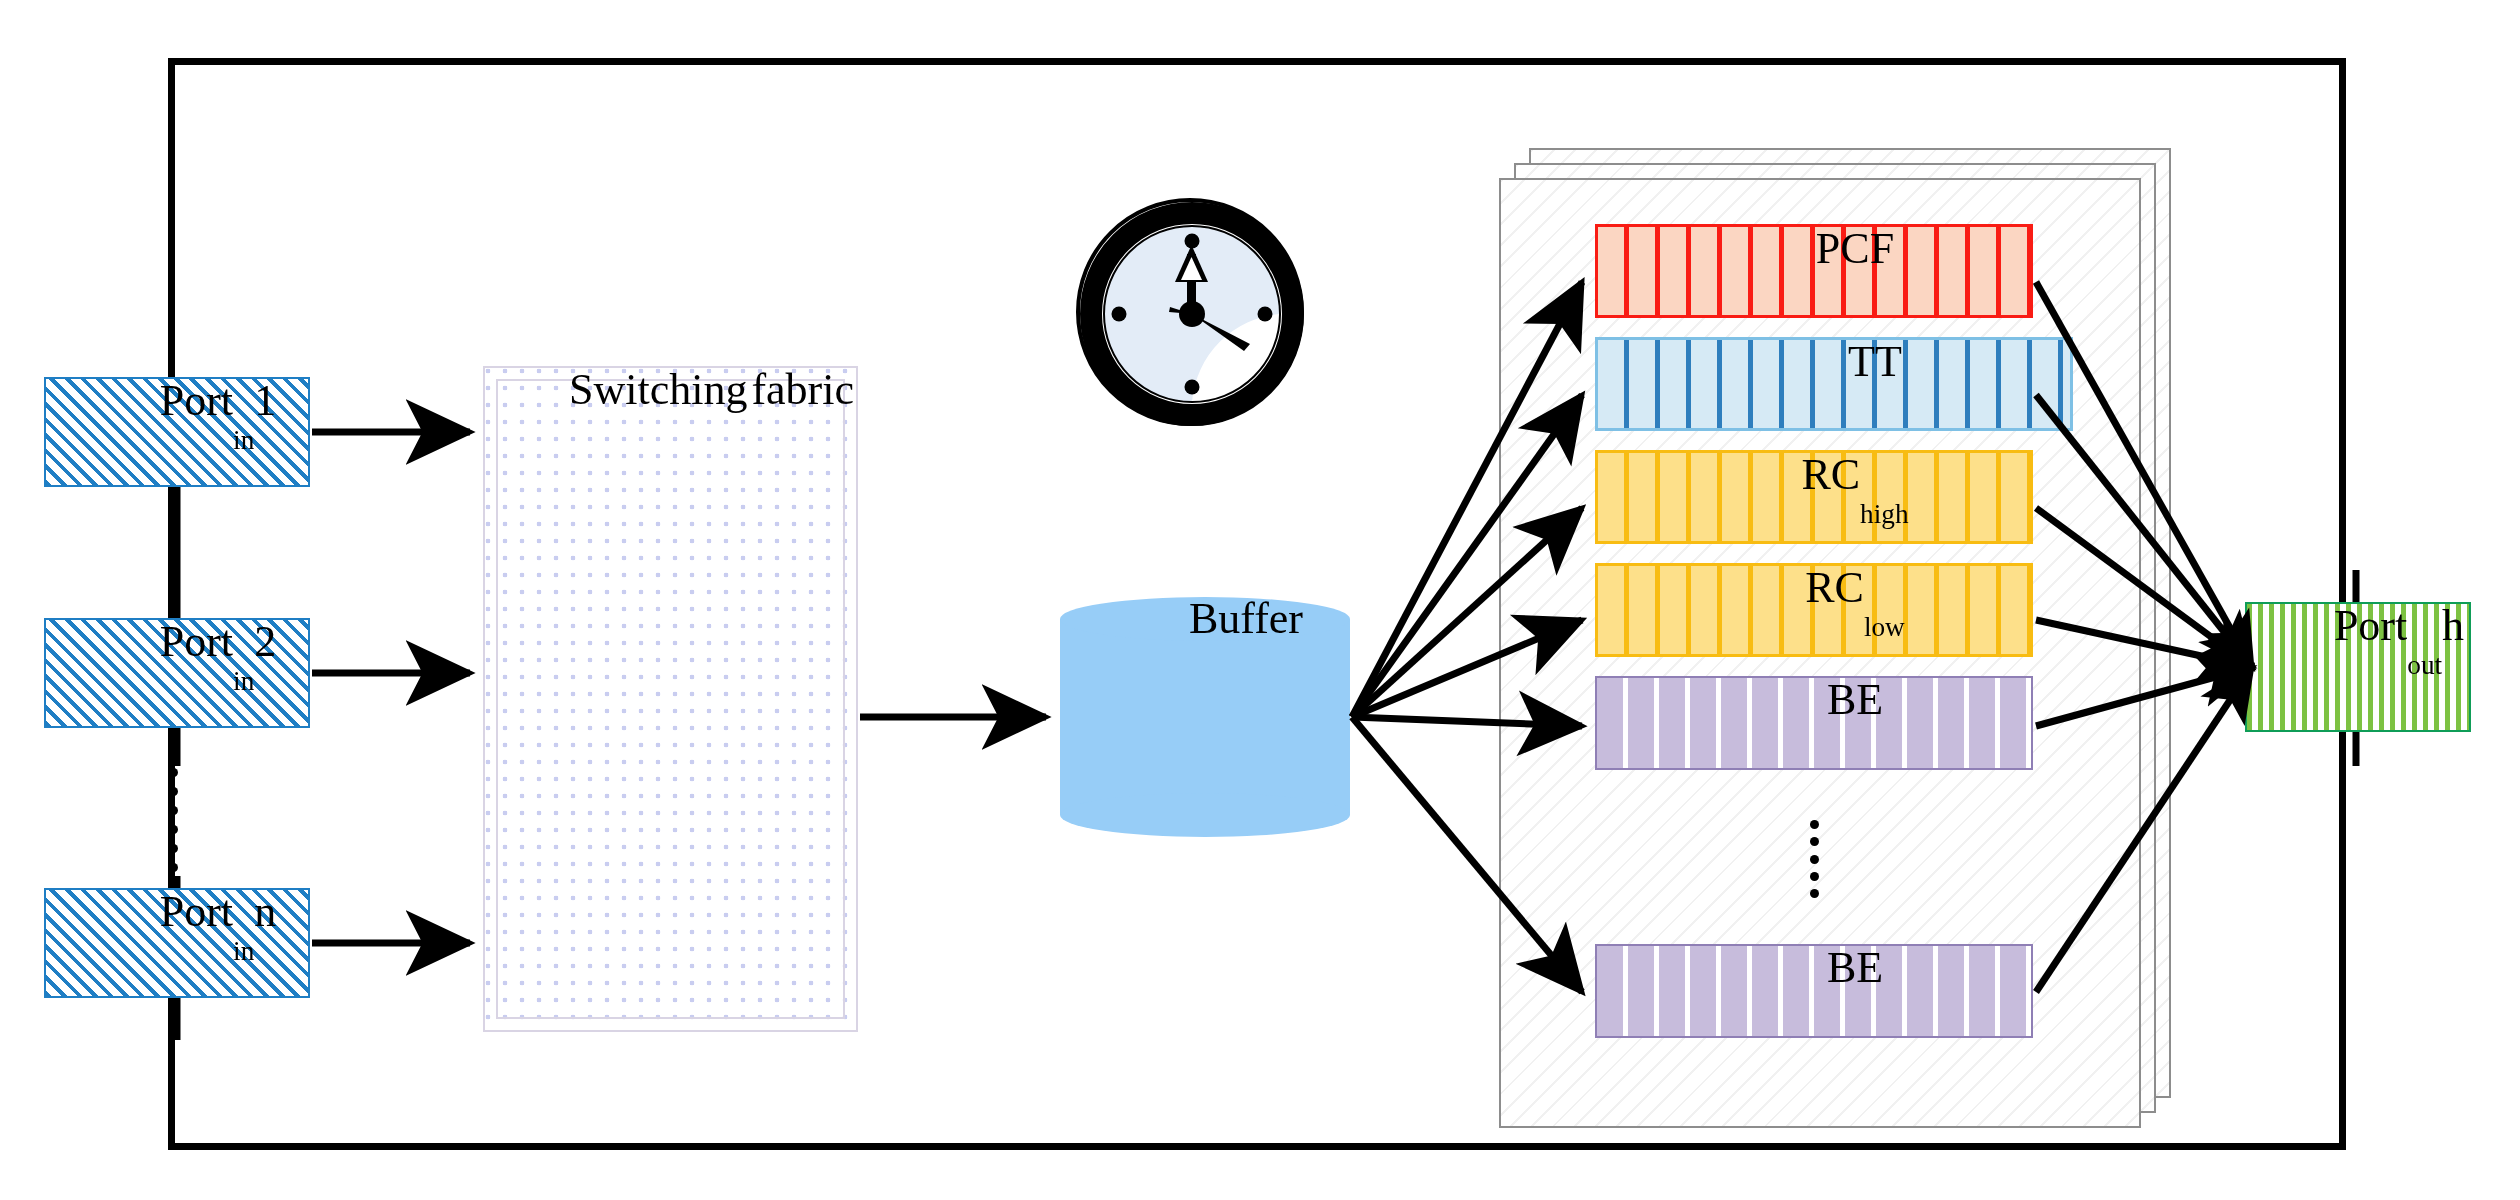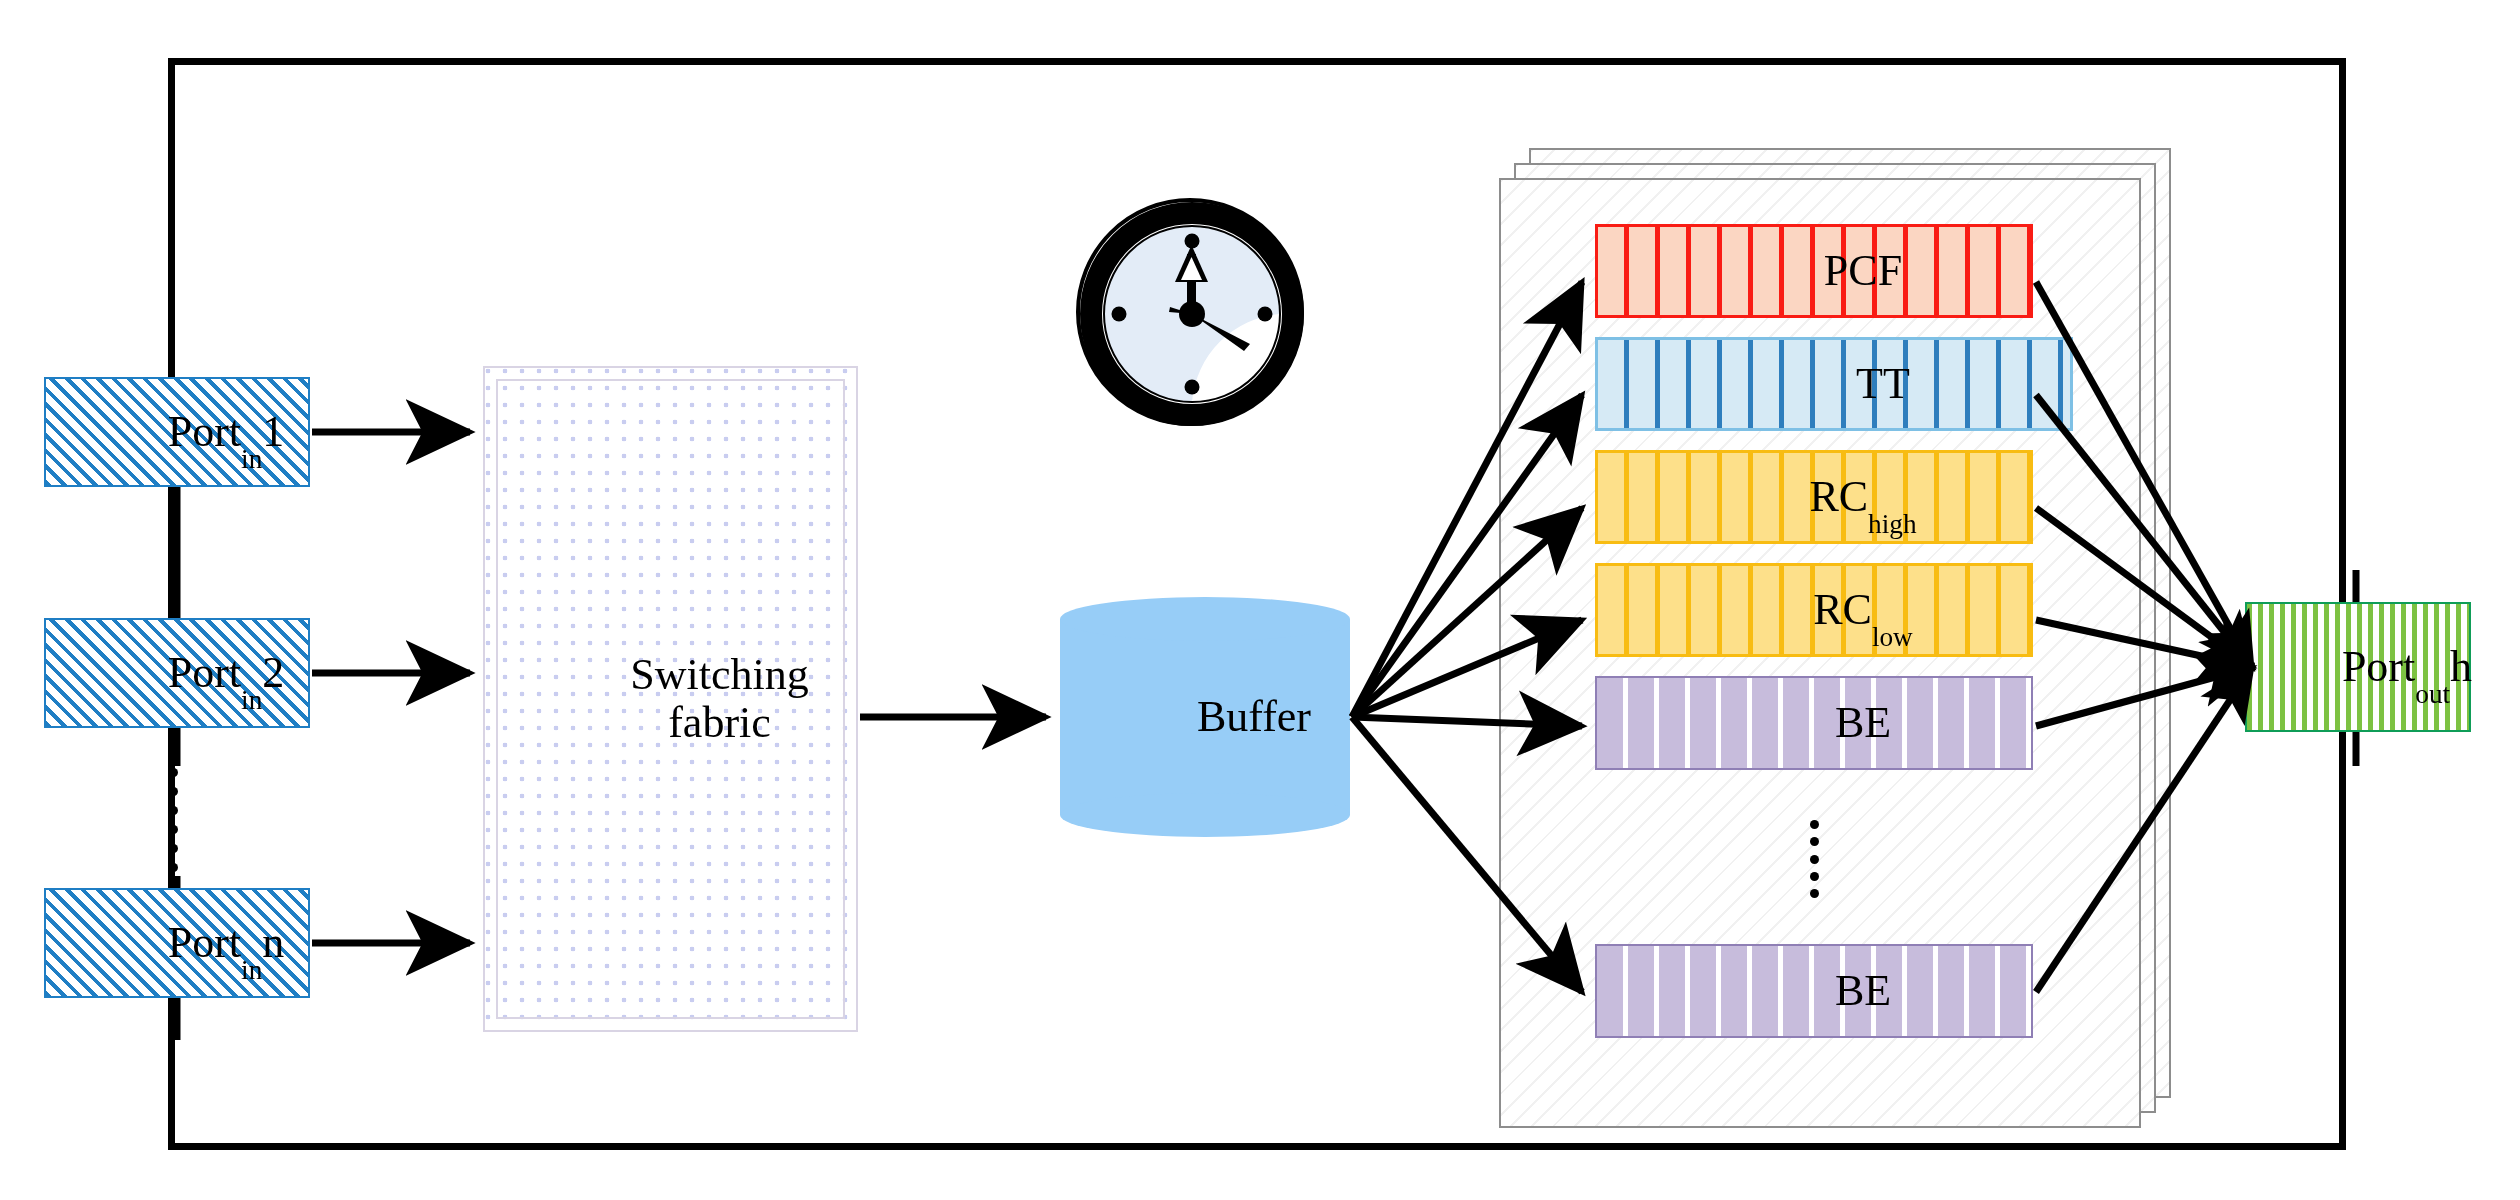--- a/index.html
+++ b/index.html
@@ -6,43 +6,43 @@
   body{width:2520px;height:1200px;position:relative;overflow:hidden;
        font-family:"Liberation Serif",serif;}
 
   #stage{position:absolute;left:0;top:0;width:2520px;height:1200px;}
 
   
   .switch-frame{position:absolute;left:168px;top:58px;width:2178px;height:1092px;
                 border:7px solid #000;box-sizing:border-box;}
 
   
-  .boxlabel{position:absolute;left:16px;top:0;width:100%;height:100%;
-            display:flex;align-items:center;justify-content:center;
+  .boxlabel{position:absolute;left:8px;top:0;width:100%;height:100%;
+            display:flex;align-items:flex-start;justify-content:center;
             font-size:44px;color:#000;line-height:1;white-space:nowrap;padding-left:33px;}
   .boxlabel sub{font-size:.62em;vertical-align:baseline;position:relative;top:.26em;margin-top:41px;}
 
   
   .port-in{position:absolute;box-sizing:border-box;border:2px solid #1f7ec4;
            background-color:#ffffff;
            background-image:
              repeating-linear-gradient(45deg,
                #1f7ec4 0px,#1f7ec4 4px,
                rgba(255,255,255,0) 4px,rgba(255,255,255,0) 11px);
   }
 
   
   .fabric{position:absolute;box-sizing:border-box;border:2px solid #d9d4e4;
           background-color:#ffffff;
           background-image:
             radial-gradient(circle at 3px 3px, #c9cdf0 2.2px, rgba(255,255,255,0) 2.6px);
           background-size:17px 17px;}
   .fabric .inner{position:absolute;left:11px;top:11px;right:11px;bottom:11px;
                  border:2px solid #d9d4e4;box-sizing:border-box;}
-  .fabric .boxlabel{flex-direction:column;gap:4px;z-index:3;}
+  .fabric .boxlabel{gap:4px;z-index:3;}
   .fabric .boxlabel span{display:block;}
 
   
   .cyl{position:absolute;}
   .cyl .body{position:absolute;left:0;top:22px;width:100%;height:calc(100% - 44px);
              background:#97cdf7;}
   .cyl .cap{position:absolute;left:0;width:100%;height:44px;border-radius:50%;
             background:#97cdf7;}
   .cyl .cap.top{top:0;}
   .cyl .cap.bot{bottom:0;}

